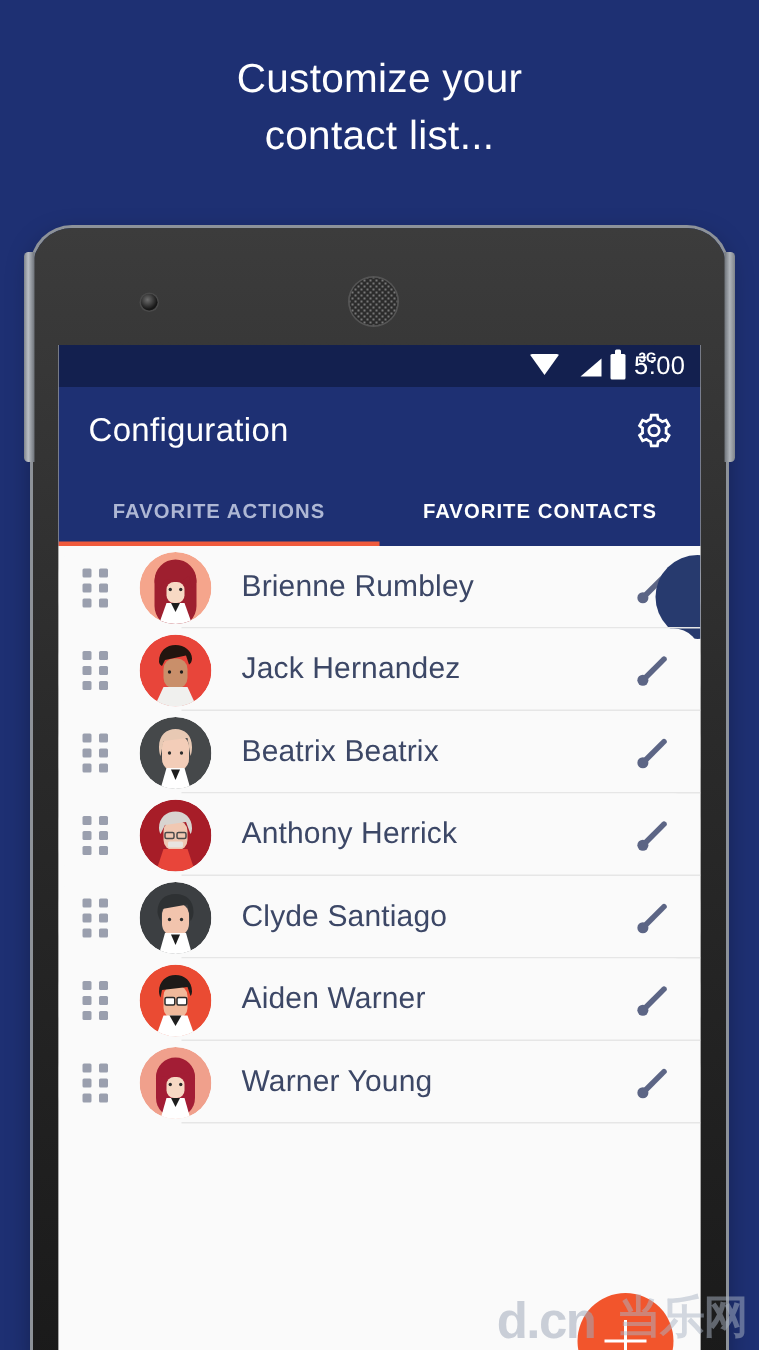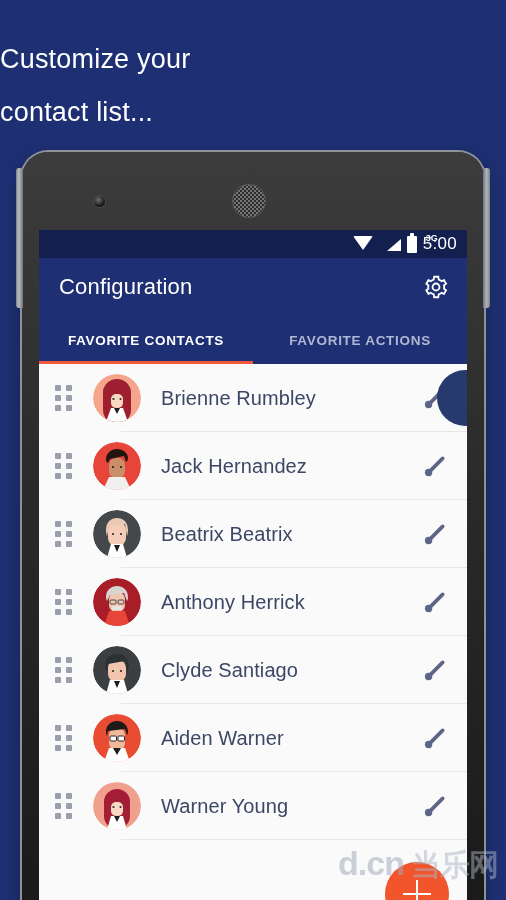--- a/index.html
+++ b/index.html
@@ -13,24 +13,24 @@
     position: relative;
     width: 506px; height: 900px;
     background: #1e3073;
     overflow: hidden;
   }
 
   
   .headline {
     position: absolute;
     top: 33px; left: 0; width: 506px;
-    text-align: left;
+    text-align: center;
     color: #ffffff;
     font-size: 27px;
-    line-height: 53px;
+    line-height: 38px;
     font-weight: 400;
     letter-spacing: 0.2px;
     white-space: pre-line;
   }
 
   
   .phone {
     position: absolute;
     top: 152px; left: 22px;
     width: 462px; height: 760px;
@@ -180,21 +180,21 @@
   }
 
   
   .list {
     background: #fafafa;
     height: 548px;
     position: relative;
     overflow: hidden;
   }
   .row {
-    height: 68px;
+    height: 55px;
     display: flex;
     align-items: center;
     padding: 0 14px 0 16px;
     background: #fafafa;
     position: relative;
     border-radius: 18px;
   }
   .row::after {
     content: "";
     position: absolute;
@@ -270,29 +270,28 @@
   .fab .plus-icon::before {
     left: 13px; top: 0; width: 2px; height: 28px;
   }
   .fab .plus-icon::after {
     top: 13px; left: 0; height: 2px; width: 28px;
   }
 
   
   .watermark {
     position: absolute;
-    right: 8px; bottom: 20px;
+    right: 8px; bottom: 2px;
     font-size: 38px;
     font-weight: bold;
     color: rgba(255,255,255,0.0);
     letter-spacing: -1px;
     pointer-events: none;
     display: flex;
-    align-items: flex-end;
-    gap: 7px;
+    gap: 14px;
     z-index: 40;
   }
   .wm-text {
     font-size: 34px;
     font-weight: bold;
     color: rgba(160,170,185,0.55);
     letter-spacing: -1px;
     line-height: 34px;
     -webkit-text-stroke: 0;
   }
@@ -331,25 +330,25 @@
         <div class="appbar-title">Configuration</div>
         <span class="gear-icon">
           <svg viewBox="0 0 24 24" width="26" height="26" fill="none" stroke="#ffffff" stroke-width="1.7">
             <circle cx="12" cy="12" r="3.2"></circle>
             <path d="M19.4 13.5a7.6 7.6 0 000-3l1.9-1.5-1.9-3.3-2.3.9a7.6 7.6 0 00-2.6-1.5L14.1 2.5h-3.8l-.4 2.6a7.6 7.6 0 00-2.6 1.5l-2.3-.9-1.9 3.3 1.9 1.5a7.6 7.6 0 000 3l-1.9 1.5 1.9 3.3 2.3-.9a7.6 7.6 0 002.6 1.5l.4 2.6h3.8l.4-2.6a7.6 7.6 0 002.6-1.5l2.3.9 1.9-3.3z"></path>
           </svg>
         </span>
       </div>
 
       <div class="tabs">
+        <div class="tab">
+          <span>FAVORITE ACTIONS</span>
+        </div>
         <div class="tab active">
           <span>FAVORITE CONTACTS</span>
-        </div>
-        <div class="tab">
-          <span>FAVORITE ACTIONS</span>
         </div>
         <div class="tab-indicator"></div>
       </div>
 
       <div class="list">
 
         <div class="row">
           <span class="drag-handle">
               <i></i>
               <i></i>

